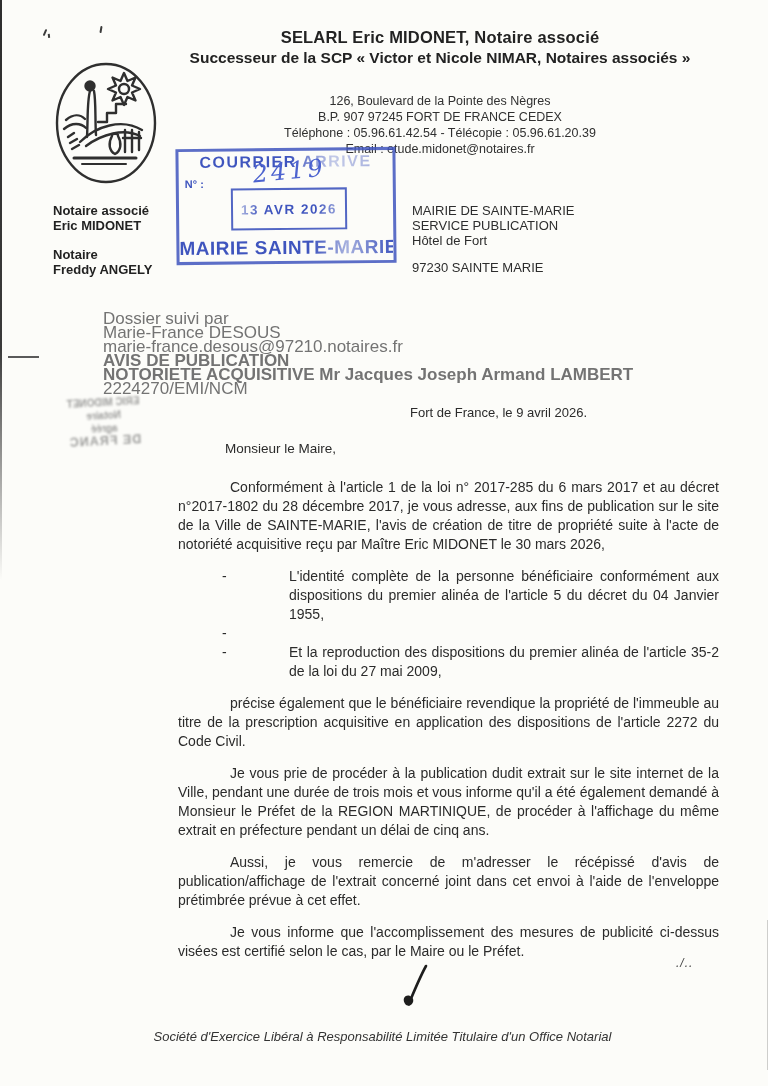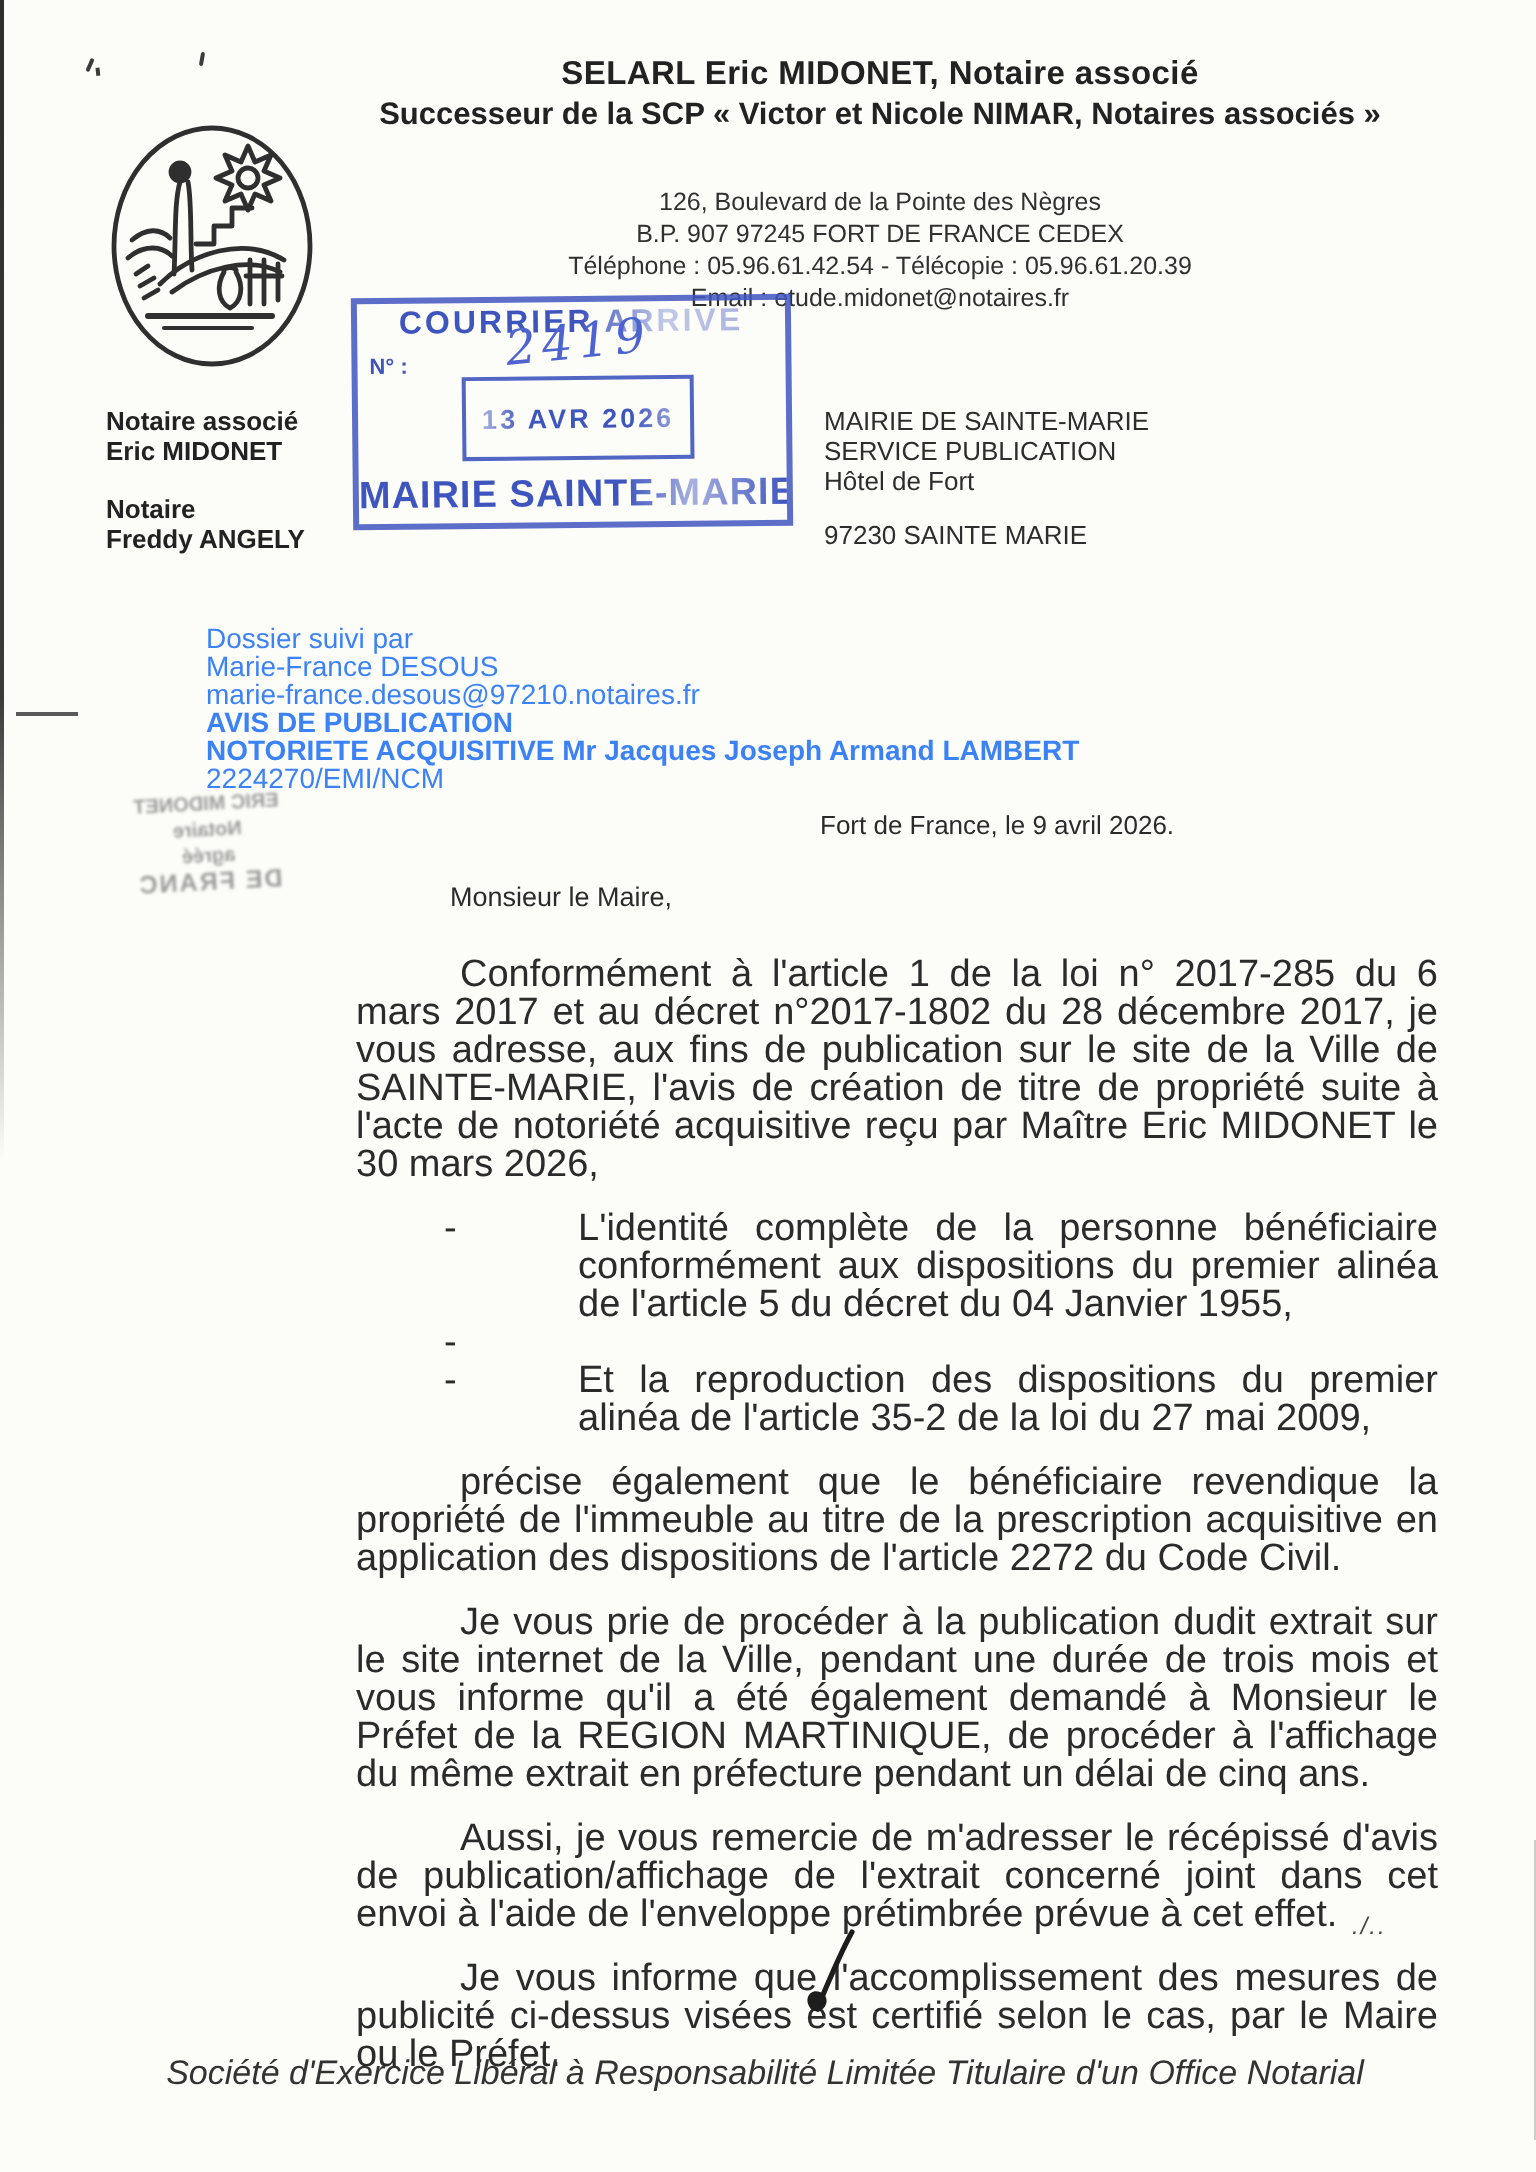--- a/index.html
+++ b/index.html
@@ -56,46 +56,46 @@
   .notaires{left:53px;top:203px;font-size:13px;font-weight:bold;line-height:15px;color:#222;}
   .notaires .gap{height:14px;}
 
   
   .recipient{left:412px;top:203px;font-size:13px;line-height:15px;color:#2d2d2d;}
   .recipient .gap{height:12px;}
 
   .left-dash{left:8px;top:356px;width:31px;height:2px;background:#5a5a5a;}
 
   
-  .refblock{left:103px;top:312px;font-size:14px;line-height:14px;color:#3b82f6;}
+  .refblock{left:103px;top:312px;font-size:17px;line-height:14px;color:#737373;}
   .refblock .bold{font-weight:bold;}
 
   
   .ghost{left:46px;top:396px;width:116px;text-align:center;
     transform:scaleX(-1) rotate(3deg);filter:blur(.8px);opacity:.5;
     font-size:10px;font-weight:bold;line-height:13px;color:#3a3a3a;}
   .ghost .g-last{font-size:12.5px;letter-spacing:1px;}
 
   
   .dateline{left:410px;top:405px;font-size:13px;color:#2b2b2b;}
   .salutation{left:225px;top:441px;font-size:13.5px;color:#2b2b2b;}
-  .body{left:178px;top:478px;width:541px;font-size:19px;line-height:19px;
+  .body{left:178px;top:478px;width:541px;font-size:14px;line-height:19px;
     text-align:justify;color:#2b2b2b;}
   .body p{margin:0 0 13px 0;text-indent:52px;}
   .bullets{margin:0 0 13px 0;}
   .bullet{display:flex;padding-left:44px;}
   .bullet .dash{width:27px;flex:none;}
   .bullet .btext{flex:1;text-align:justify;margin-left:40px;}
 
   .contmark{left:676px;top:956px;font-size:12px;font-style:italic;color:#444;letter-spacing:1px;}
   .penstroke{left:398px;top:963px;}
 
   
   .pagefooter{left:60px;top:1028px;width:645px;text-align:center;
-    font-style:italic;font-size:17px;line-height:18px;color:#333;}
+    font-style:italic;font-size:13px;line-height:18px;color:#333;}
 </style>
 </head>
 <body>
 
 <div class="abs edge-left"></div>
 <div class="abs edge-right"></div>
 <div class="abs pen-tick tick-a"></div>
 <div class="abs pen-tick tick-b"></div>
 
 <div class="abs letterhead">

